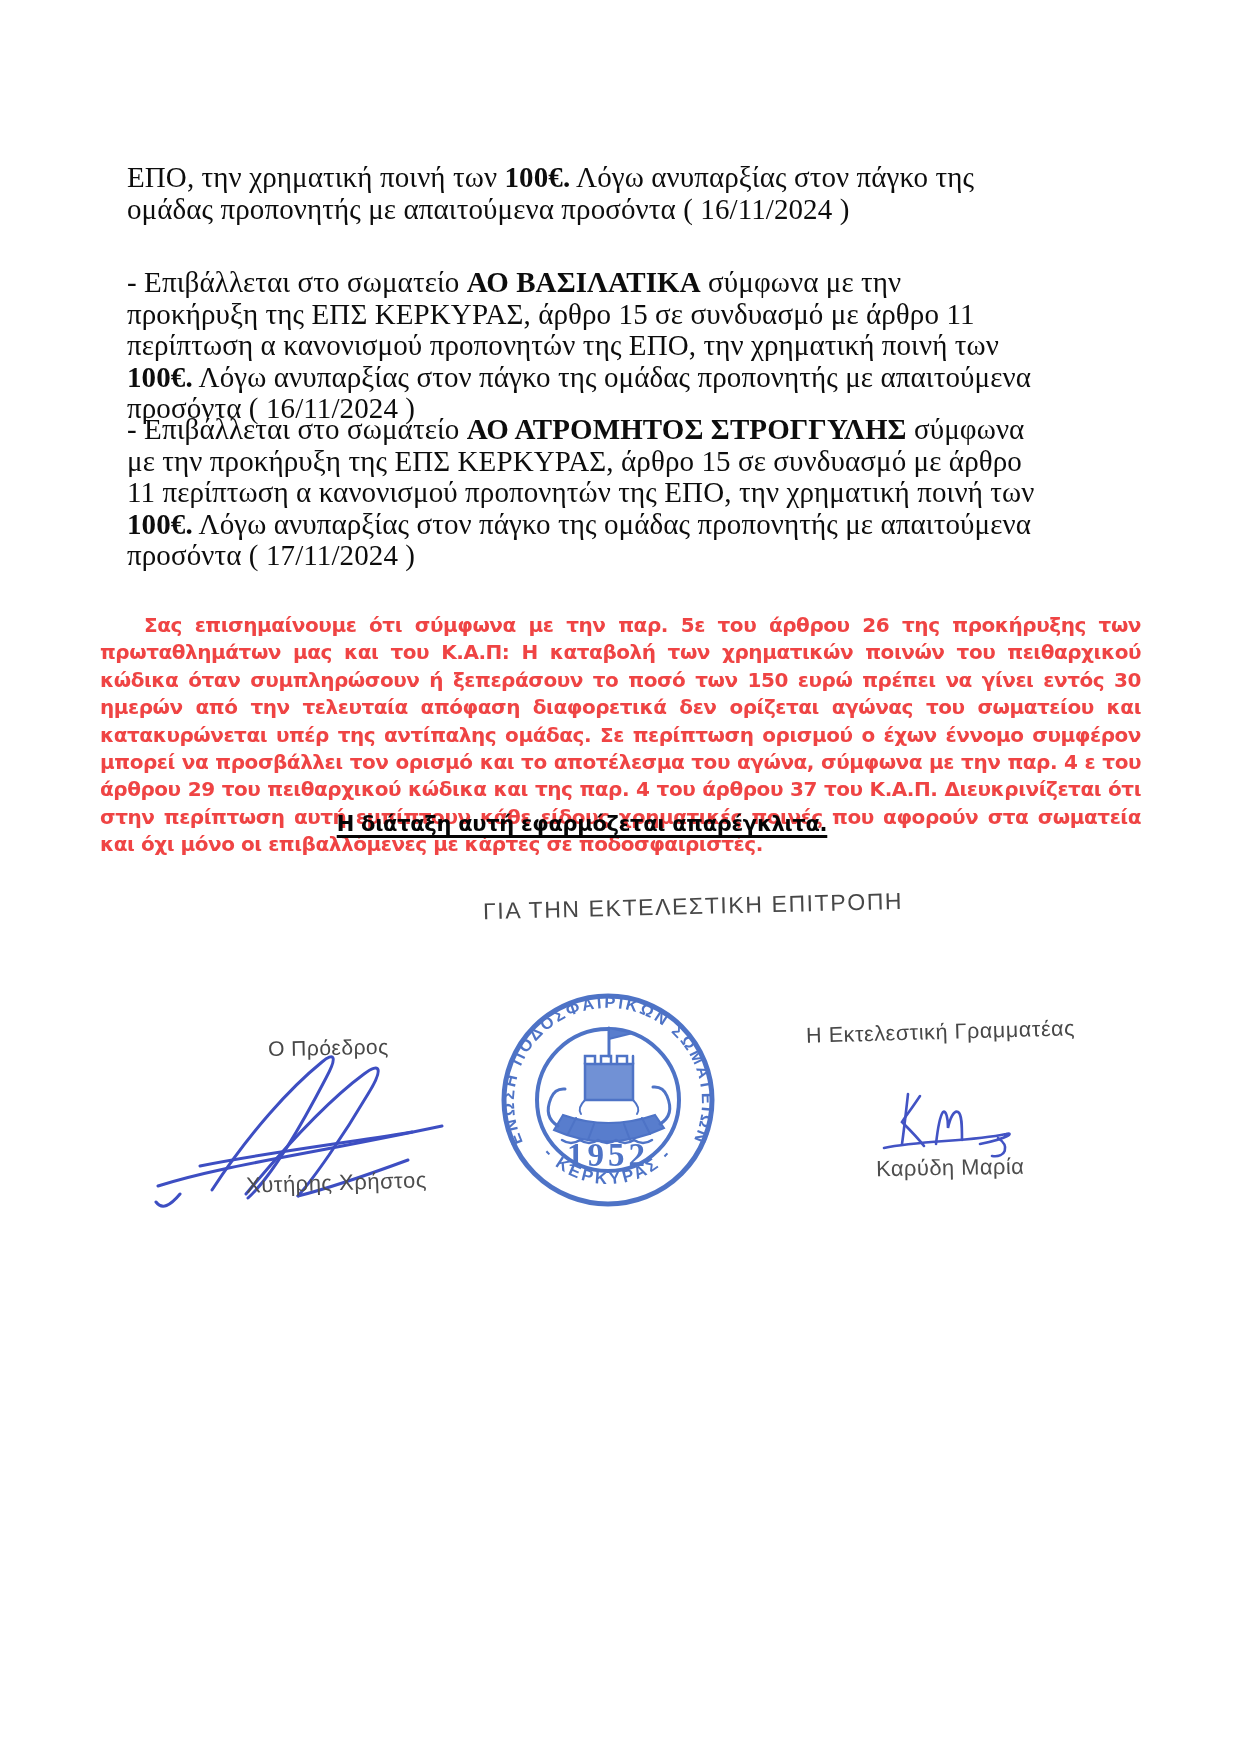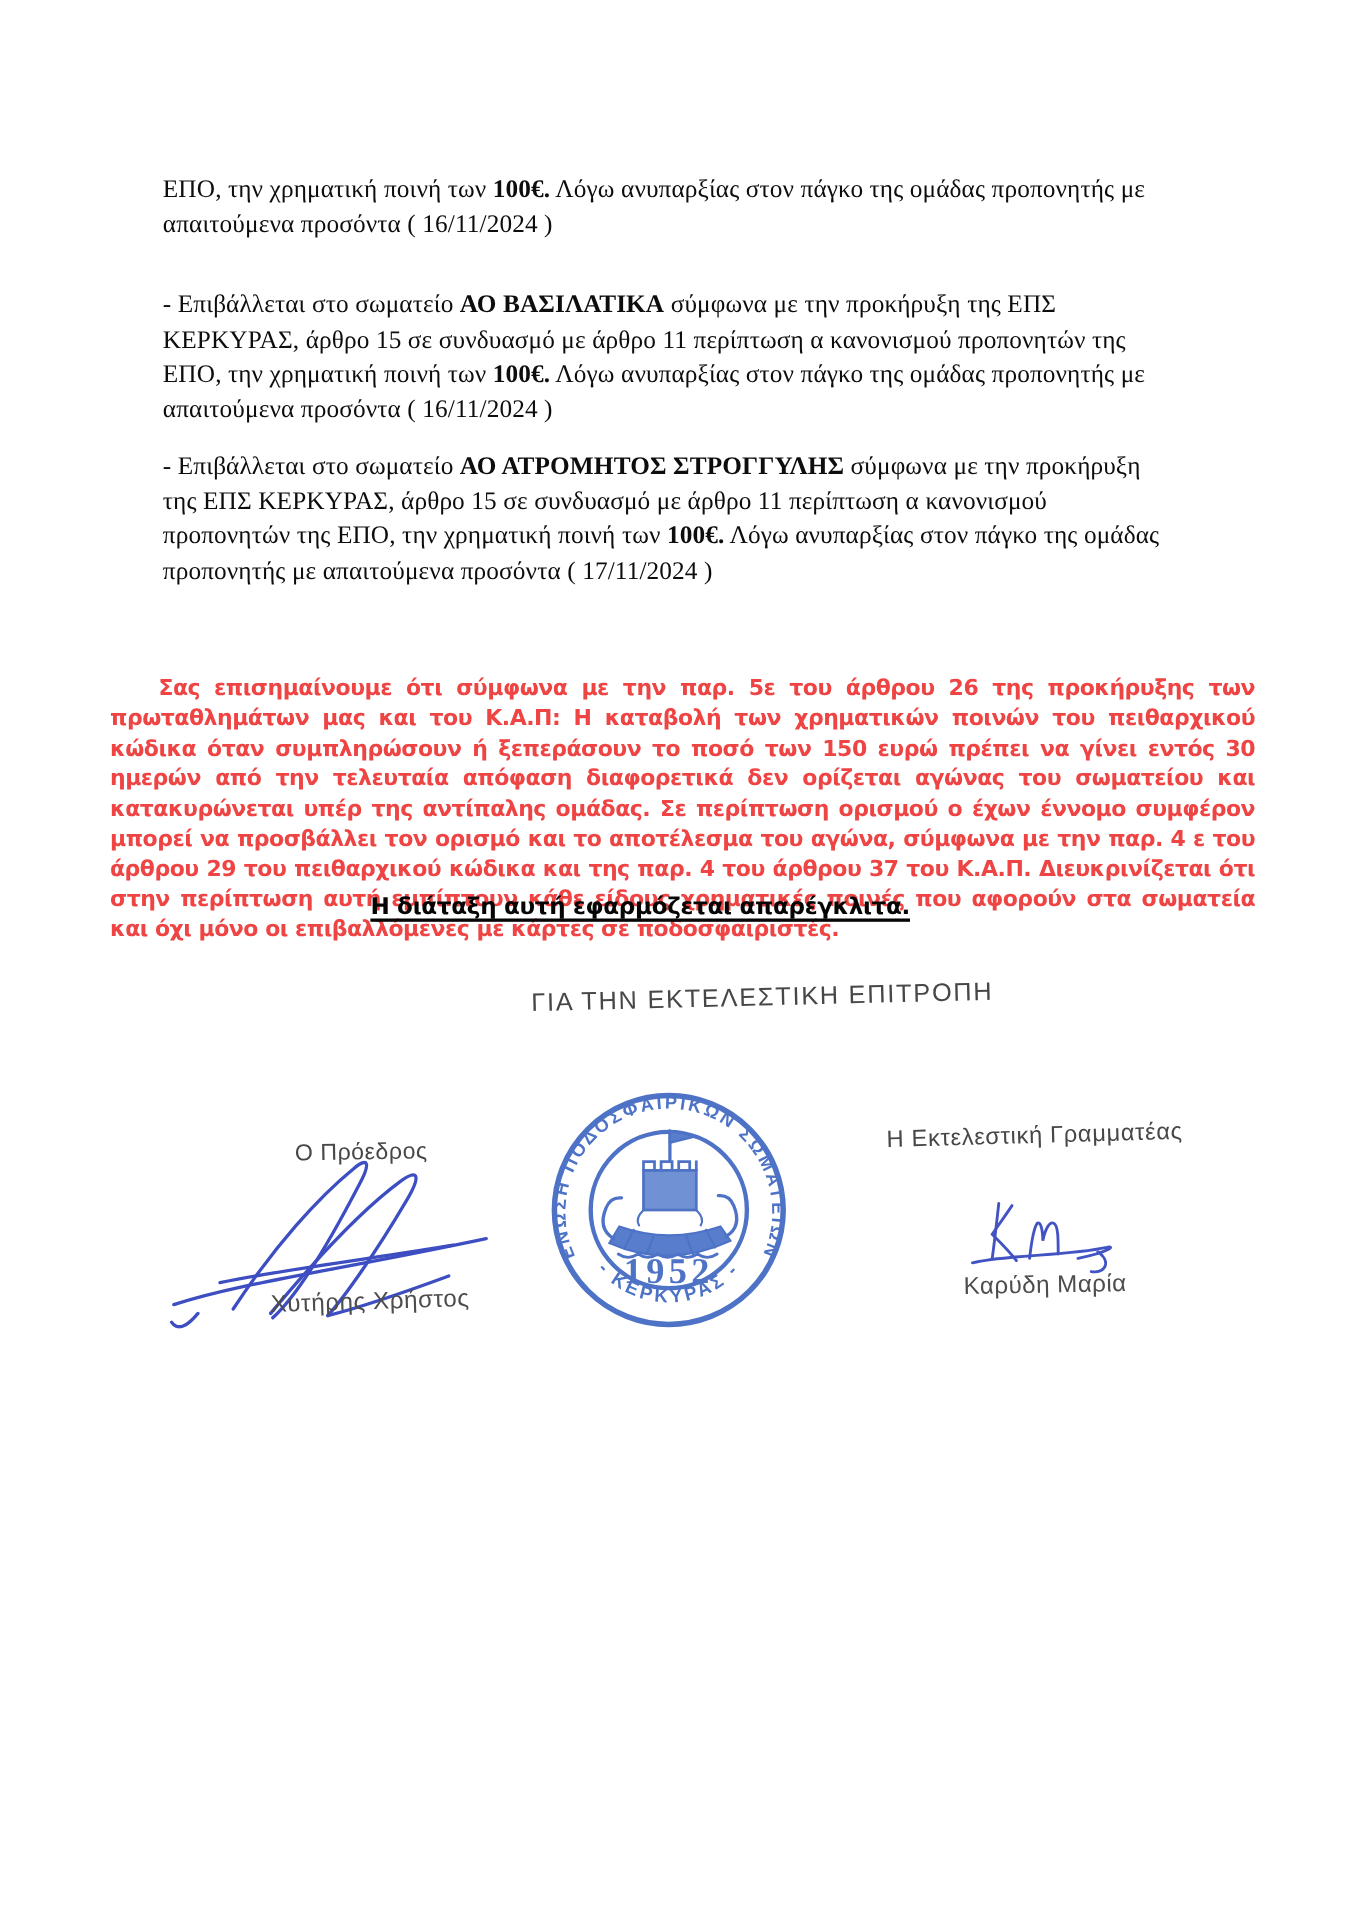--- a/index.html
+++ b/index.html
@@ -6,22 +6,22 @@
   .page{
     position:relative;
     width:1240px;height:1754px;
     margin:0 auto;background:#ffffff;
     overflow:hidden;
     font-family:"Liberation Serif", serif;
     color:#111;
   }
   
   .serif-par{
-    position:absolute;left:148px;width:908px;
-    font-size:23px;line-height:31.5px;
+    position:absolute;left:127px;width:908px;
+    font-size:29px;line-height:31.5px;
     letter-spacing:0.1px;
     color:#0d0d0d;
   }
   .serif-par b{font-weight:700;}
   
   .notice-par{
     position:absolute;left:100px;top:592px;width:1041px;
     font-family:"DejaVu Sans", sans-serif;
     font-weight:700;font-size:20px;line-height:27.4px;
     letter-spacing:-0.45px;

